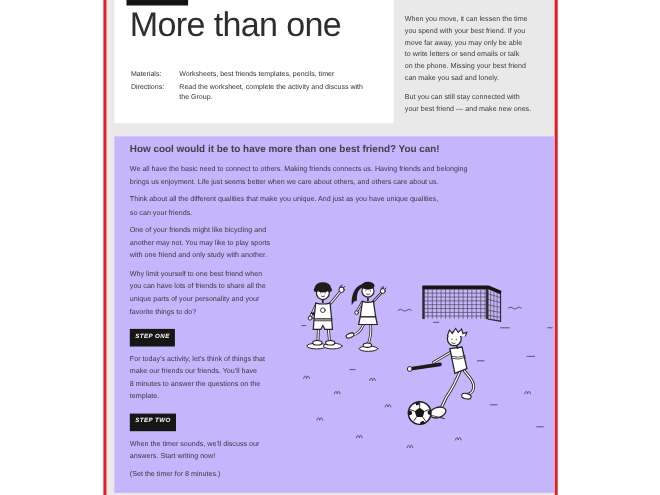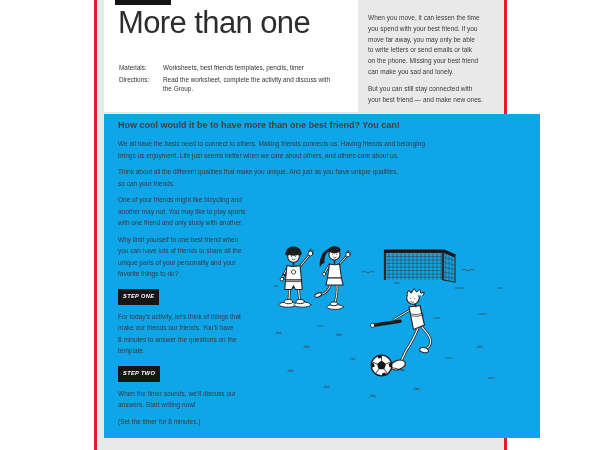--- a/index.html
+++ b/index.html
@@ -33,21 +33,21 @@
   .meta-value { width:200px; white-space:pre-line; }
 
   
   .sidebar {
     position:absolute; left:271px; top:13px; width:134px;
     font-size:6.5px; line-height:10.8px; color:#3b3b3b;
   }
   .sidebar p { margin:0 0 6px; white-space:pre-line; }
 
   
-  .main-card { position:absolute; left:7px; top:114px; width:400px; height:324px; background:#0ea5e9;padding-left:36px; }
+  .main-card { position:absolute; left:7px; top:124px; width:400px; height:324px; background:#c4b5fd; }
   .heading {
     position:absolute; left:14px; top:6px; margin:0;
     font-size:9px; font-weight:700; color:#414141; white-space:nowrap;
   }
   .content { position:absolute; left:14px; top:24px; width:382px; font-size:6.5px; line-height:11.5px; }
   .content p { margin:0 0 5px; white-space:pre-line; }
   .step-badge {
     display:inline-block; background:#161616; color:#ffffff;
     font-size:5.6px; font-weight:700; font-style:italic; letter-spacing:0.4px;
     padding:2px 5px 2.5px; margin:4px 0 6px;

